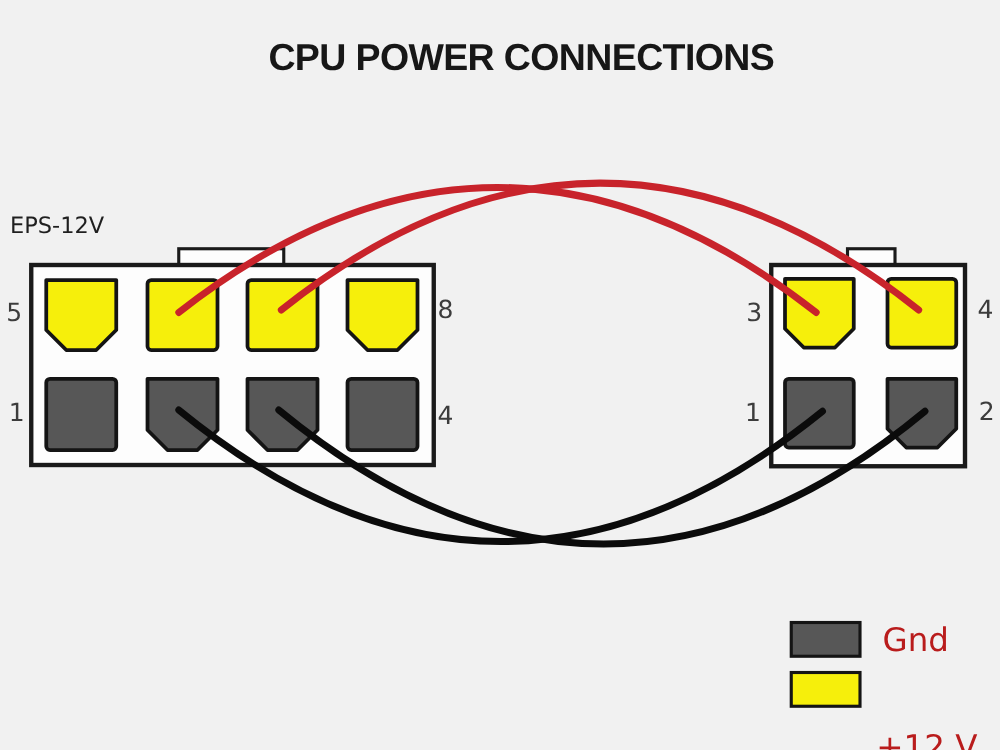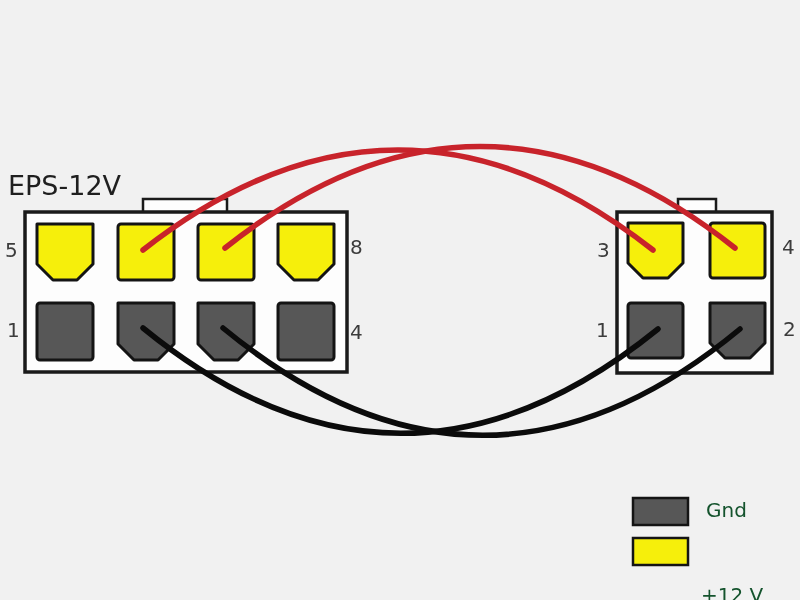--- a/index.html
+++ b/index.html
@@ -21,37 +21,37 @@
     right: 0;
     text-align: center;
     font-family: "Liberation Sans", sans-serif;
     font-weight: bold;
     font-size: 30px;
     letter-spacing: -0.5px;
     color: #171717;
   }
   .conn-label {
     position: absolute;
-    font-size: 27px;
+    font-size: 18px;
     color: #1f1f1f;
     white-space: nowrap;
   }
   .eps-label { left: 8px; top: 170px; }
   .atx-label { left: 655px; top: 168px; }
   .atx-label .bold { font-weight: bold; }
   .pin-num {
     position: absolute;
     font-size: 20px;
     color: #3c3c3c;
     line-height: 1;
   }
   .legend-label {
     position: absolute;
-    font-size: 20px;
-    color: #14532d;
+    font-size: 26px;
+    color: #b91c1c;
     line-height: 1;
     white-space: nowrap;
   }
   svg.layer {
     position: absolute;
     left: 0;
     top: 0;
   }
   .body-rect { stroke: #1a1a1a; stroke-width: 3.5; }
   .tab-rect  { stroke: #1a1a1a; stroke-width: 2.5; }
@@ -91,20 +91,21 @@
     <path class="wire" d="M143,250 Q398,50 653,250" stroke="#c8232b"></path>
     <path class="wire" d="M225,248 Q480,45 735,248" stroke="#c8232b"></path>
 
     <path class="wire" d="M143,328 Q400,538 658,329" stroke="#0b0b0b"></path>
     <path class="wire" d="M223,328 Q483,542 740,329" stroke="#0b0b0b"></path>
 
     <rect class="swatch" x="633" y="498" width="55" height="27" fill="#575757"></rect>
     <rect class="swatch" x="633" y="538" width="55" height="27" fill="#f6ef0b"></rect>
   </svg>
 
+  <div class="title">CPU POWER CONNECTIONS</div>
 
   <div class="conn-label eps-label">EPS-12V</div>
 
 
   <div class="pin-num" style="left:5px;  top:240px;">5</div>
   <div class="pin-num" style="left:350px; top:237px;">8</div>
   <div class="pin-num" style="left:7px;  top:320px;">1</div>
   <div class="pin-num" style="left:350px; top:322px;">4</div>
 
   <div class="pin-num" style="left:597px; top:240px;">3</div>

